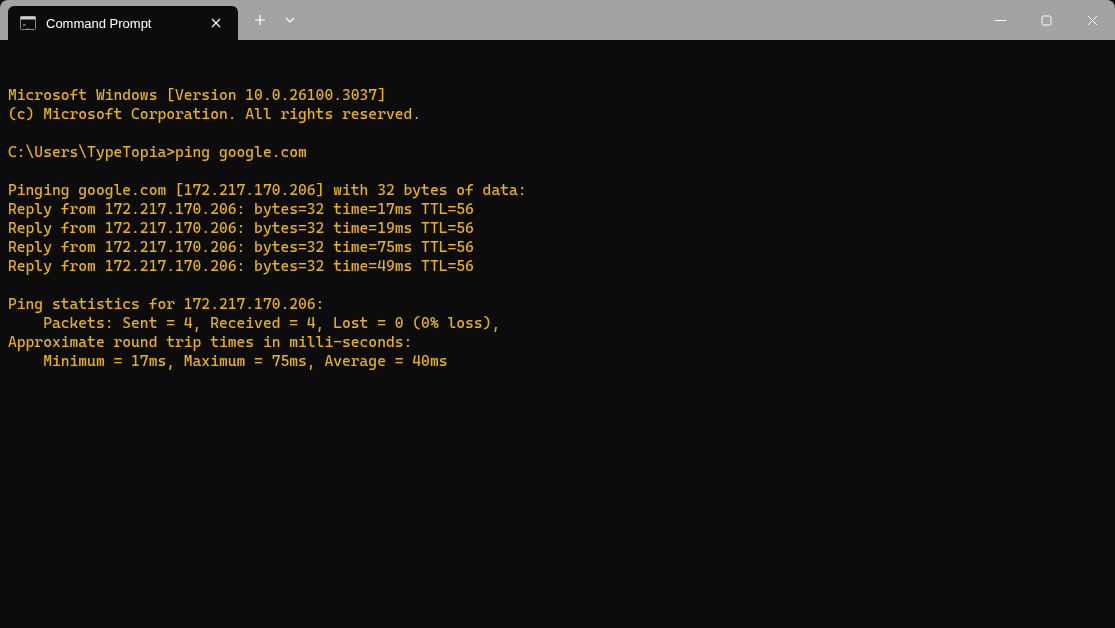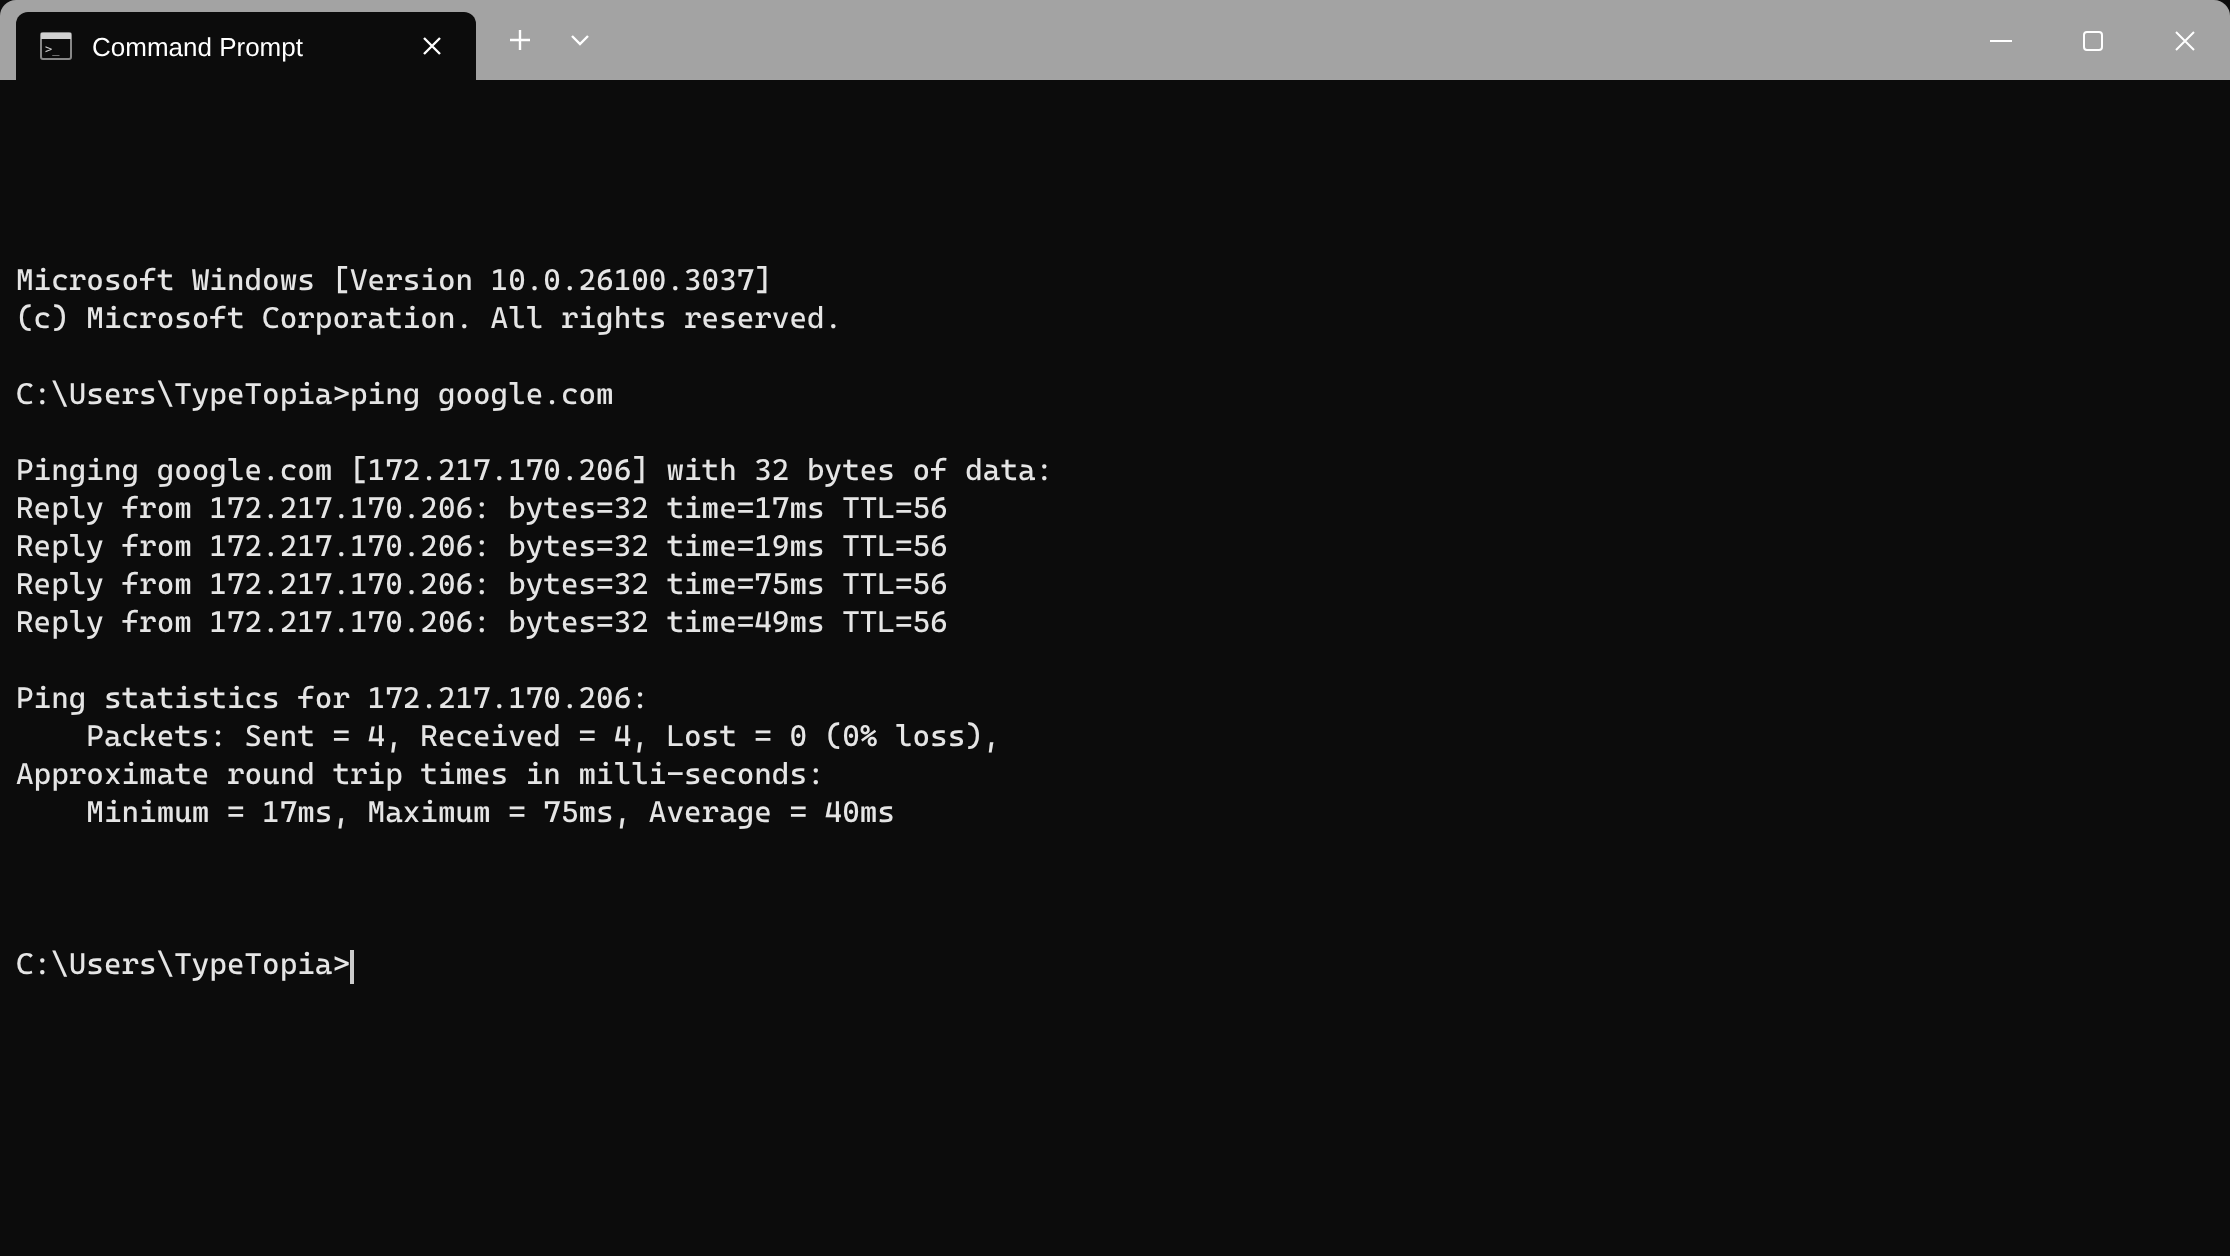--- a/index.html
+++ b/index.html
@@ -96,27 +96,26 @@
       width: 46px;
       height: 40px;
       display: flex;
       align-items: center;
       justify-content: center;
       color: #ffffff;
       cursor: pointer;
     }
     .terminal {
       padding: 8px 8px;
-      color: #e5e5e5;
+      color: #eab308;
       font-size: 15px;
       line-height: 19px;
       white-space: pre;
       font-family: 'Cascadia Mono', 'Consolas', monospace;
       letter-spacing: 0px;
-      margin-top: 45px;
     }
     .term-line {
       min-height: 19px;
     }
     .cursor {
       display: inline-block;
       width: 1.5px;
       height: 17px;
       background: #cccccc;
       vertical-align: text-bottom;
@@ -168,14 +167,13 @@
     <div class="win-btn">
       <svg width="11" height="11" viewBox="0 0 11 11">
         <path d="M1 1 L10 10 M10 1 L1 10" stroke="#ffffff" stroke-width="1"></path>
       </svg>
     </div>
   </div>
 </div>
 
 <div class="terminal">
   <div id="terminal-lines"><div class="term-line">Microsoft Windows [Version 10.0.26100.3037]</div><div class="term-line">(c) Microsoft Corporation. All rights reserved.</div><div class="term-line"></div><div class="term-line">C:\Users\TypeTopia&gt;ping google.com</div><div class="term-line"></div><div class="term-line">Pinging google.com [172.217.170.206] with 32 bytes of data:</div><div class="term-line">Reply from 172.217.170.206: bytes=32 time=17ms TTL=56</div><div class="term-line">Reply from 172.217.170.206: bytes=32 time=19ms TTL=56</div><div class="term-line">Reply from 172.217.170.206: bytes=32 time=75ms TTL=56</div><div class="term-line">Reply from 172.217.170.206: bytes=32 time=49ms TTL=56</div><div class="term-line"></div><div class="term-line">Ping statistics for 172.217.170.206:</div><div class="term-line">    Packets: Sent = 4, Received = 4, Lost = 0 (0% loss),</div><div class="term-line">Approximate round trip times in milli-seconds:</div><div class="term-line">    Minimum = 17ms, Maximum = 75ms, Average = 40ms</div><div class="term-line"></div></div>
-  <div class="term-line"><span>C:\Users\TypeTopia&gt;</span><span class="cursor"></span></div>
 </div>
 
 </body></html>

